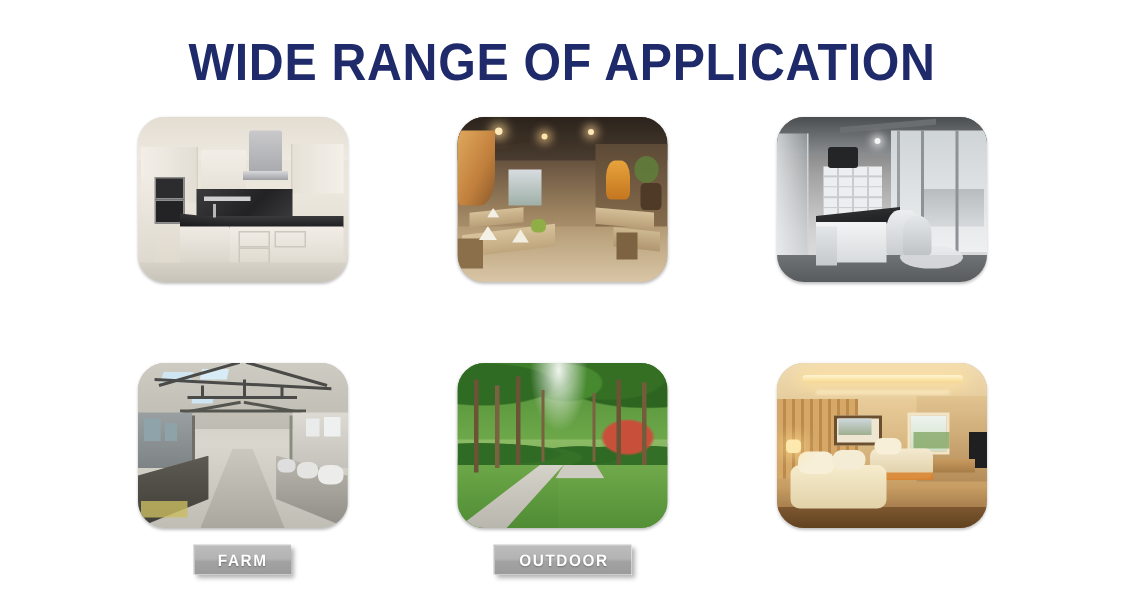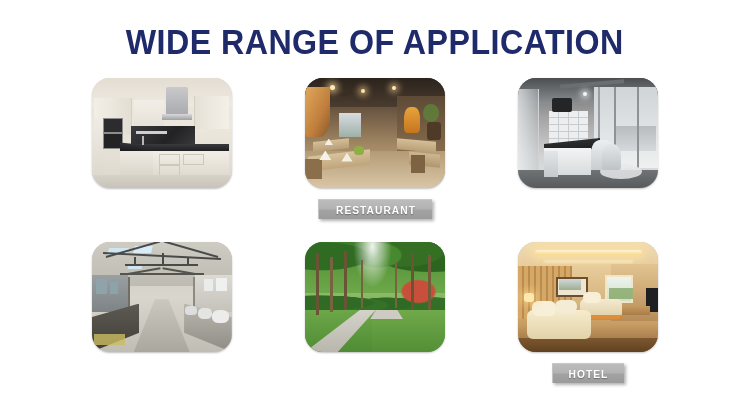--- a/index.html
+++ b/index.html
@@ -296,23 +296,20 @@
             <i class="r-tbl4"></i>
           <i class="r-tbl1"></i>
             <i class="r-chair1"></i>
             <i class="r-chair2"></i>
             <i class="r-nap3"></i>
           <i class="r-nap1"></i>
             <i class="r-nap2"></i>
             <i class="r-plant"></i>
         </div>
       </div>
-      <div class="plaque">
-        <span>RESTAURANT</span>
-      </div>
     </div>
 
     <div class="cell">
       <div class="thumb">
         <div class="scene">
           <i class="o-bg"></i>
             <i class="o-ceil"></i>
             <i class="o-ceilpanel"></i>
             <i class="o-spot"></i>
           <i class="o-winR"></i>
@@ -363,20 +360,23 @@
             <i class="f-post2"></i>
           <i class="f-penL"></i>
             <i class="f-penR"></i>
             <i class="f-aisle"></i>
           <i class="f-cowR1"></i>
             <i class="f-cowR2"></i>
             <i class="f-cowR3"></i>
             <i class="f-hay"></i>
         </div>
       </div>
+      <div class="plaque">
+        <span>FARM</span>
+      </div>
     </div>
 
     <div class="cell">
       <div class="thumb">
         <div class="scene">
           <i class="g-bg"></i>
             <i class="g-lawnL"></i>
             <i class="g-lawnR"></i>
             <i class="g-path"></i>
           <i class="g-path2"></i>
@@ -385,20 +385,23 @@
             <i class="g-skyglow"></i>
           <i class="g-red"></i>
             <i class="g-trunk1"></i>
             <i class="g-trunk2"></i>
             <i class="g-trunk3"></i>
           <i class="g-trunk4"></i>
             <i class="g-trunk5"></i>
             <i class="g-trunk6"></i>
             <i class="g-trunk7"></i>
         </div>
+      </div>
+      <div class="plaque">
+        <span>OUTDOOR</span>
       </div>
     </div>
 
     <div class="cell">
       <div class="thumb">
         <div class="scene">
           <i class="h-bg"></i>
             <i class="h-ceil"></i>
             <i class="h-cove"></i>
             <i class="h-cove2"></i>
@@ -414,19 +417,16 @@
             <i class="h-desk"></i>
             <i class="h-bed2"></i>
             <i class="h-pil3"></i>
           <i class="h-runner"></i>
             <i class="h-bed1"></i>
             <i class="h-pil1"></i>
             <i class="h-pil2"></i>
           <i class="h-lamp"></i>
         </div>
       </div>
-      <div class="plaque">
-        <span>HOTEL</span>
-      </div>
     </div>
 
   </div>
 </div>
 
 </body></html>

